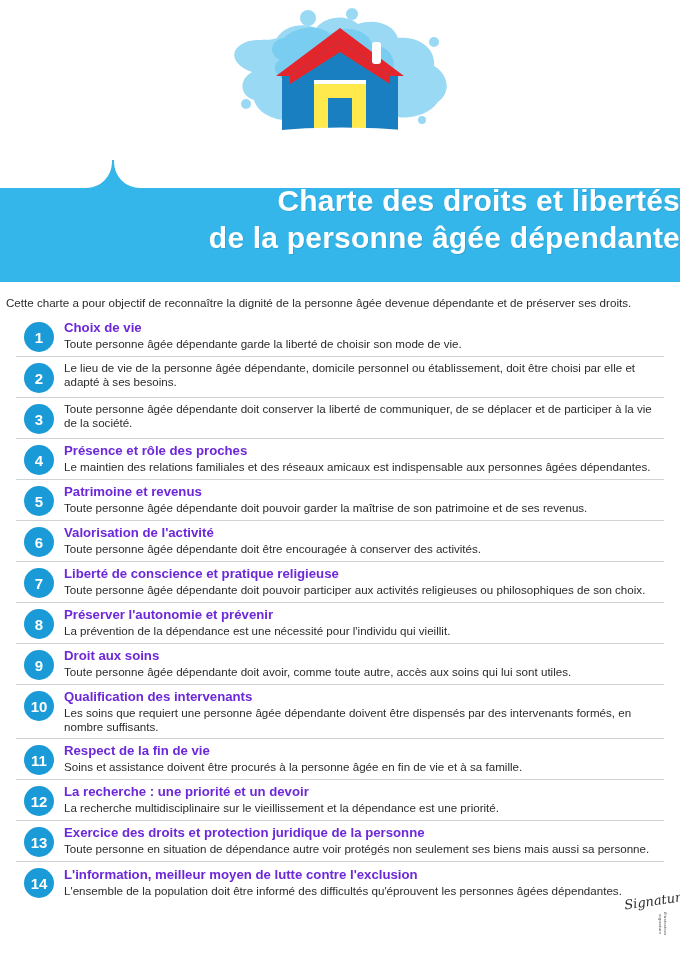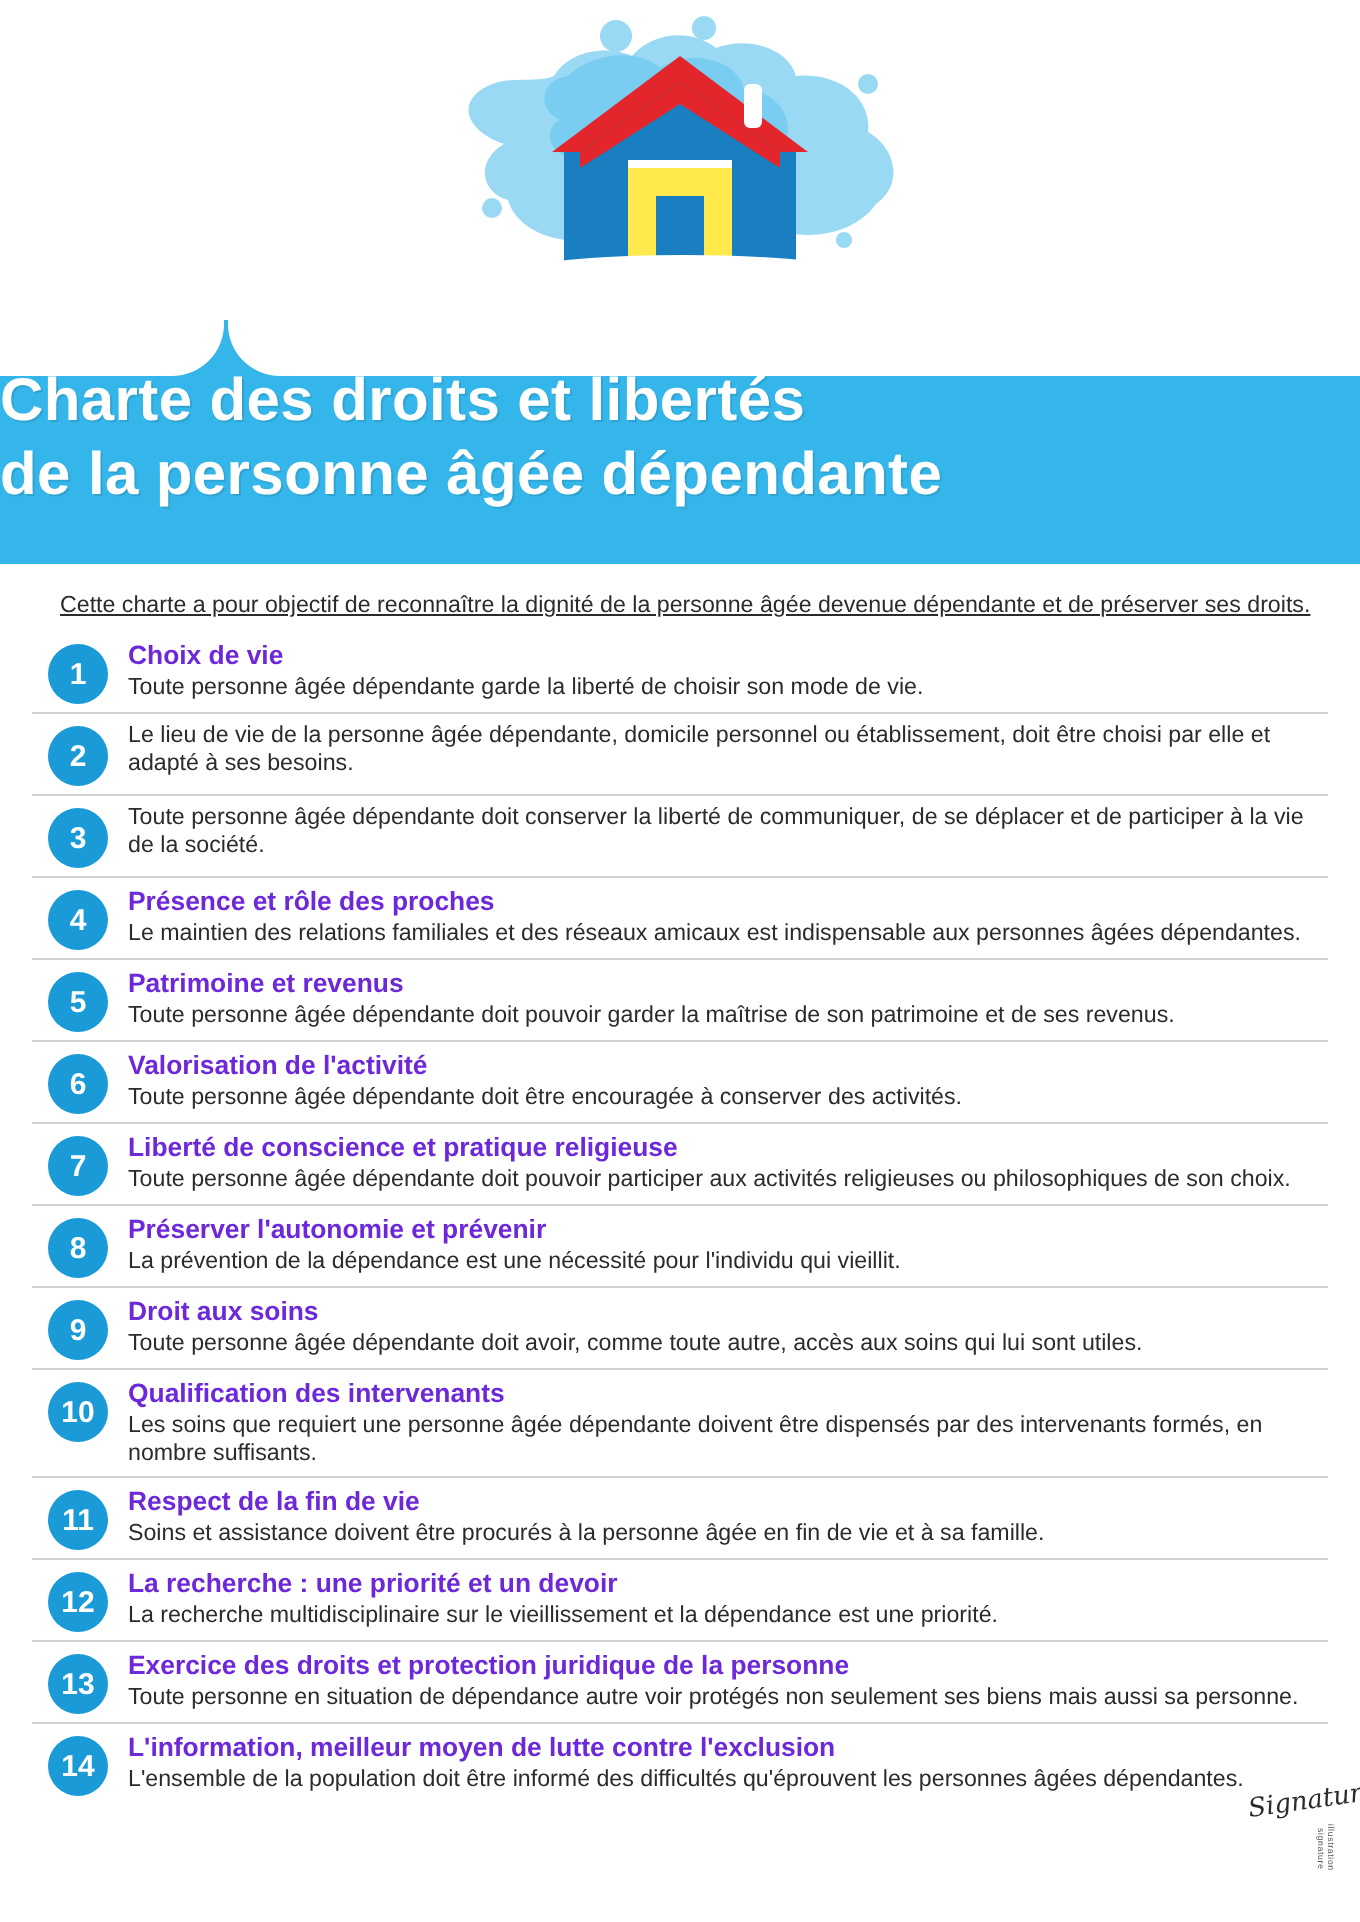--- a/index.html
+++ b/index.html
@@ -48,51 +48,50 @@
     content: "";
     position: absolute;
     right: 0; top: 0;
     width: 566px; height: 28px;
     background: #ffffff;
     border-bottom-left-radius: 26px;
   }
   .title-inner {
     position: absolute;
     left: 0; right: 0; top: 22px;
-    text-align: left;
+    text-align: right;
   }
   .title-line {
     color: #ffffff;
     font-weight: bold;
     font-size: 30px;
     line-height: 37px;
     letter-spacing: 0.2px;
     text-shadow: 1px 1px 0 rgba(0,0,0,0.10);
   }
 
   
   .intro {
-    margin: 14px 22px 6px 30px;
+    margin: 14px 22px 6px 6px;
     font-size: 11.6px;
     color: #2b2b2b;
     line-height: 14px;
-    text-decoration: underline;
   }
 
   
   .list {
     margin: 4px 16px 0 16px;
   }
   .item {
     display: flex;
     align-items: flex-start;
     padding: 4px 0 4px 0;
     border-bottom: 1px solid #cfd3d6;
   }
-  .item:last-child { border-bottom: none; }
+  .item:last-child { border-bottom: none; align-items: center; }
   .num {
     flex: 0 0 auto;
     width: 30px; height: 30px;
     margin: 2px 10px 0 8px;
     border-radius: 50%;
     background: #1a9ad6;
     color: #ffffff;
     font-size: 15px;
     font-weight: bold;
     display: flex;

